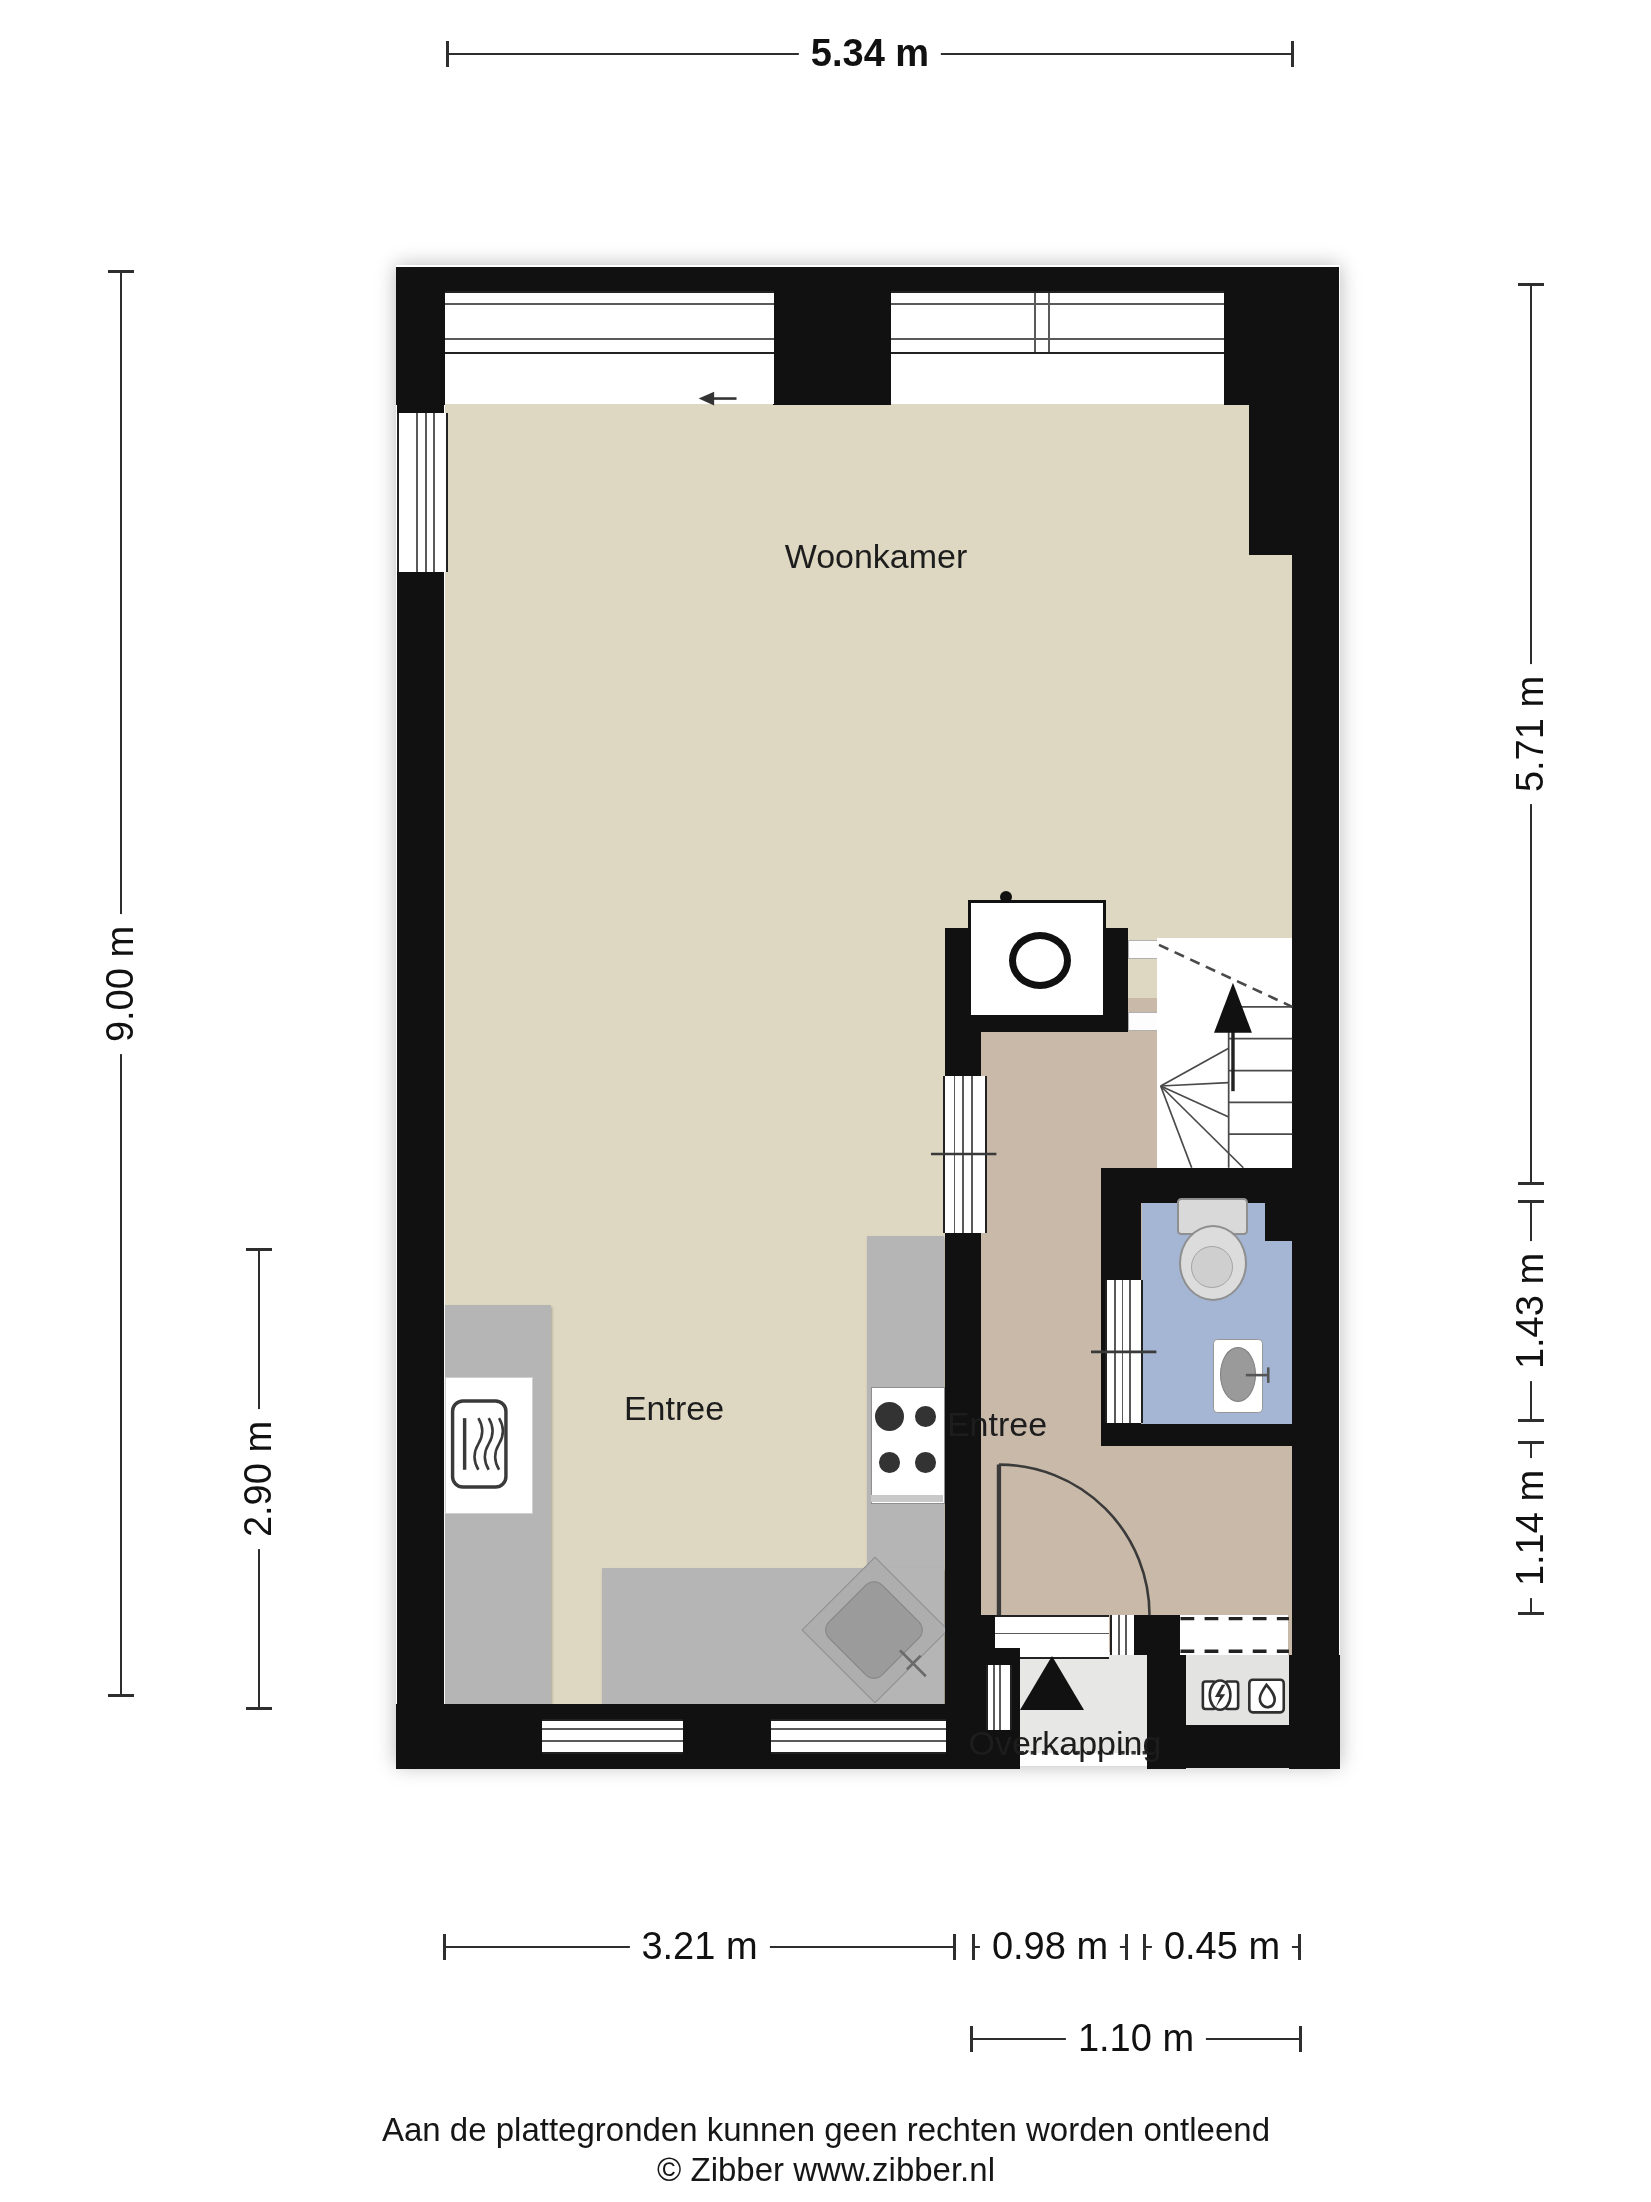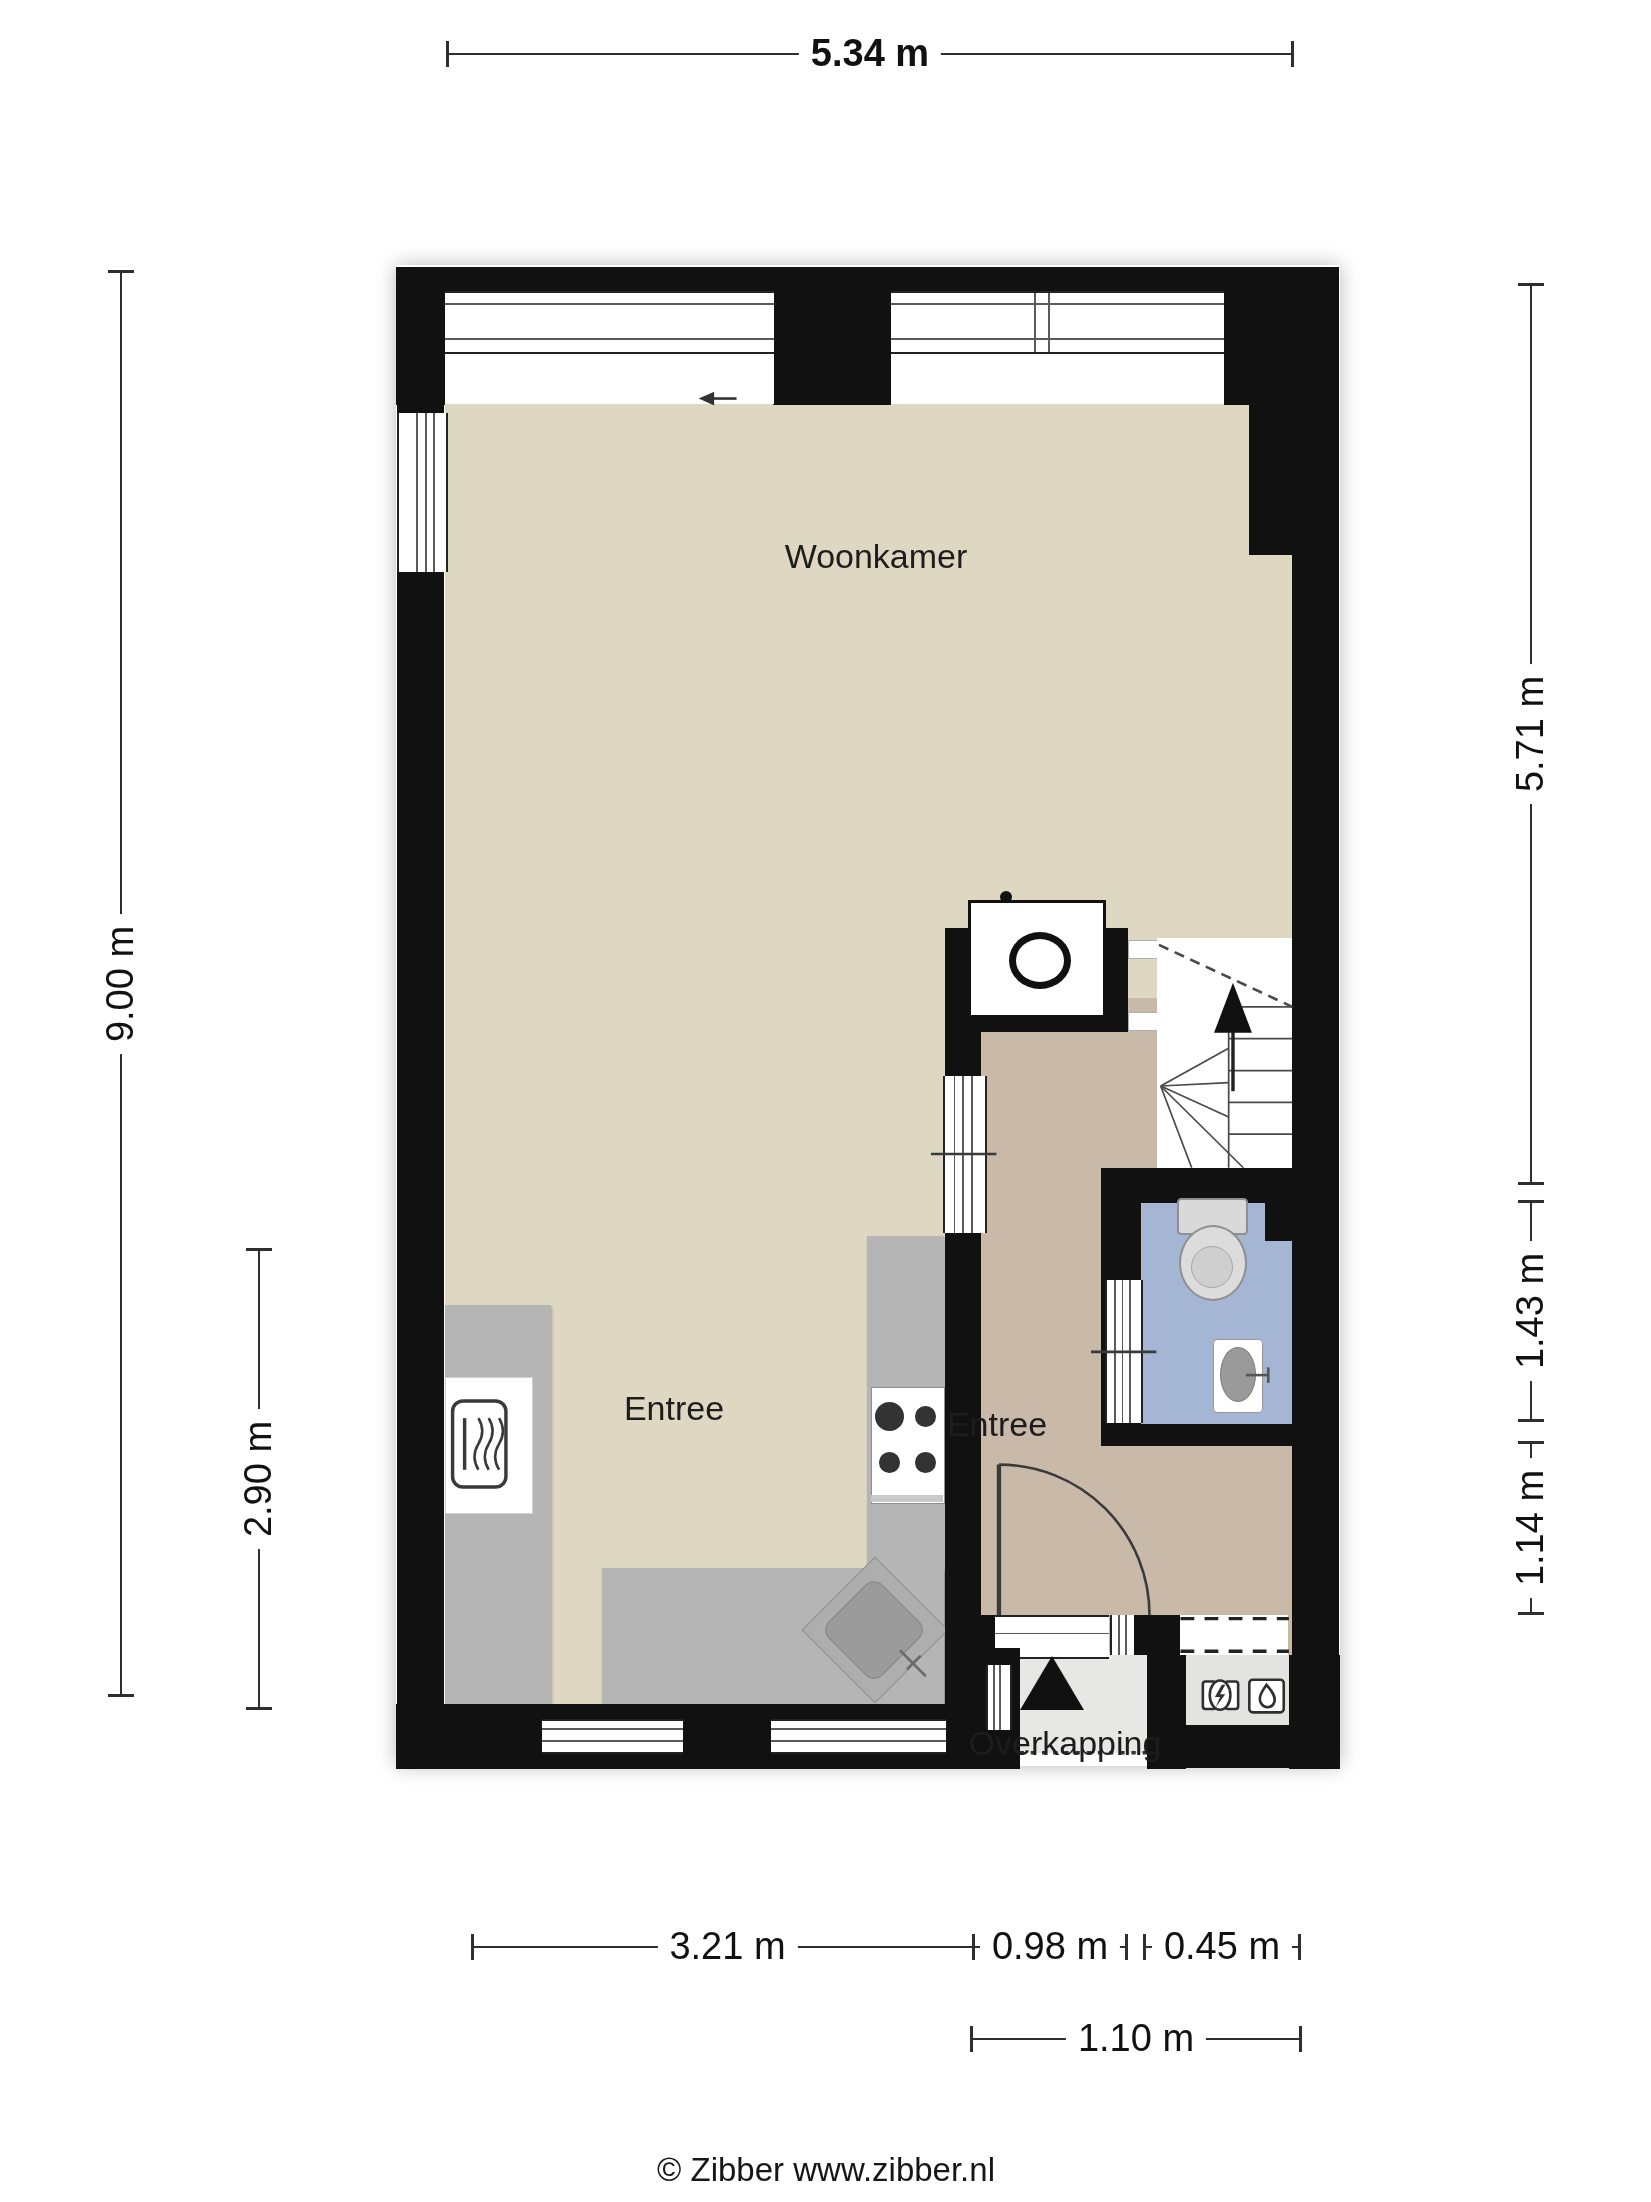--- a/index.html
+++ b/index.html
@@ -259,37 +259,38 @@
     <div class="tick t-t"></div>
       <div class="tick t-b"></div>
     <span class="dim-label">1.43 m</span>
   </div>
   <div class="dim-v" style="left:1530px;top:1442px;height:172px;">
     <div class="tick t-t"></div>
       <div class="tick t-b"></div>
     <span class="dim-label">1.14 m</span>
   </div>
 
-  <div class="dim-h" style="left:472px;top:1946px;width:511px;">
+  <div class="dim-h" style="left:444px;top:1946px;width:511px;">
     <div class="tick t-l"></div>
       <div class="tick t-r"></div>
     <span class="dim-label">3.21 m</span>
   </div>
   <div class="dim-h" style="left:973px;top:1946px;width:154px;">
     <div class="tick t-l"></div>
       <div class="tick t-r"></div>
     <span class="dim-label">0.98 m</span>
   </div>
   <div class="dim-h" style="left:1144px;top:1946px;width:156px;">
     <div class="tick t-l"></div>
       <div class="tick t-r"></div>
     <span class="dim-label">0.45 m</span>
   </div>
   <div class="dim-h" style="left:971px;top:2038px;width:330px;">
     <div class="tick t-l"></div>
       <div class="tick t-r"></div>
     <span class="dim-label">1.10 m</span>
   </div>
 
+  <span class="footer-line" style="top:2130px;">Aan de plattegronden kunnen geen rechten worden ontleend</span>
   <span class="footer-line" style="top:2170px;">© Zibber www.zibber.nl</span>
 
 </div>
 
 
 </body></html>

